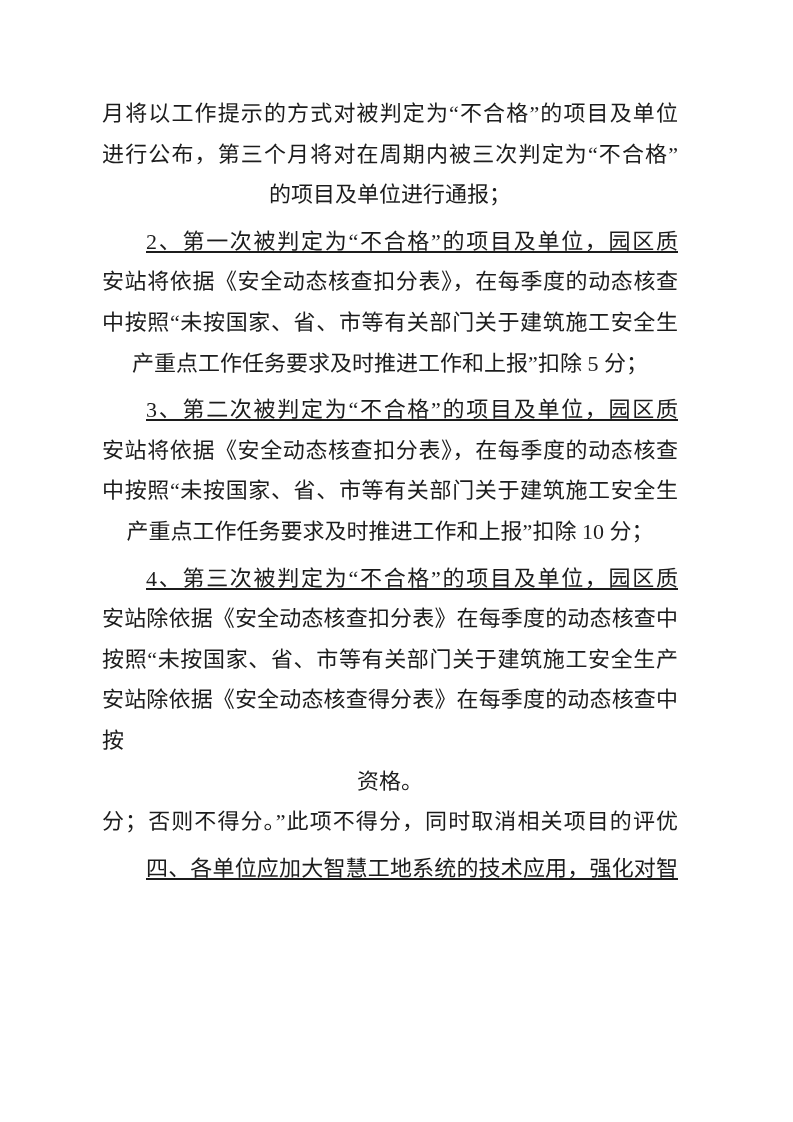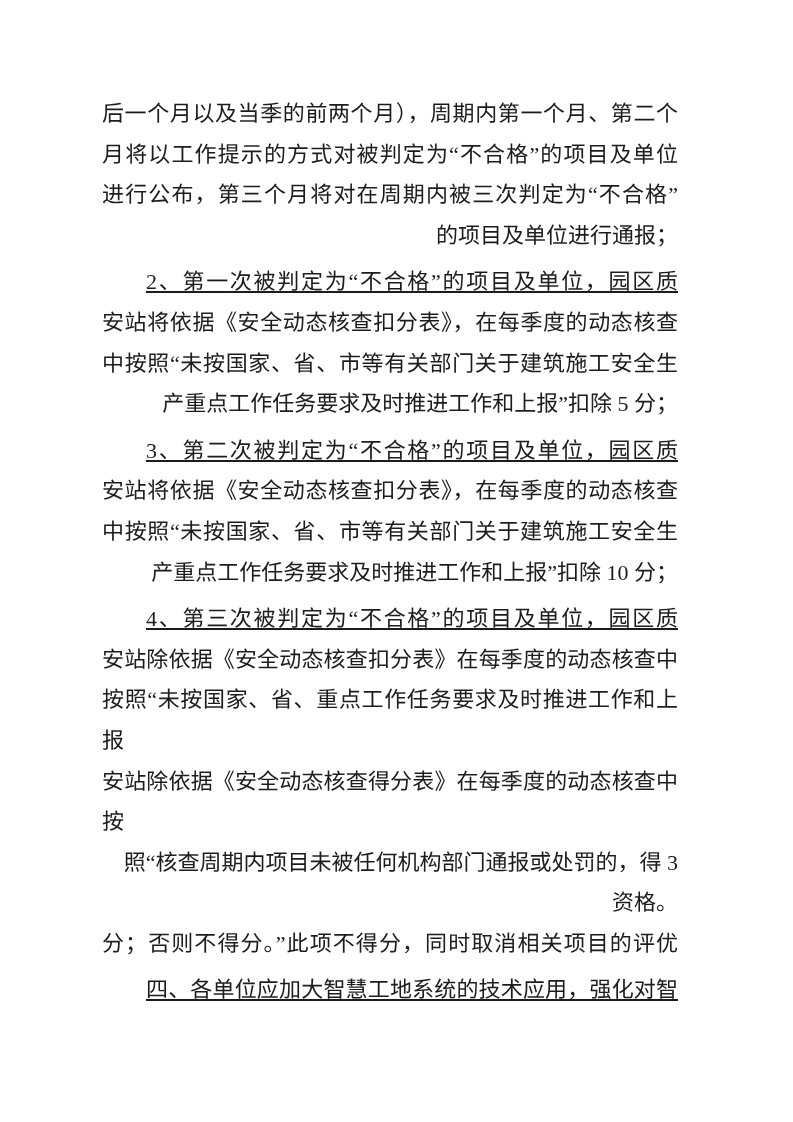--- a/index.html
+++ b/index.html
@@ -27,42 +27,41 @@
     width: 576px;
     font-size: 22px;
     line-height: 40.6px;
     letter-spacing: 0;
   }
   .para {
     margin: 0 0 6px 0;
   }
   .line {
     min-height: 40.6px;
-    text-align: right;
+    text-align: center;
     white-space: normal;
   }
   
   .line.full {
     text-align: justify;
     text-align-last: justify;
   }
   
   .line.indent {
     text-indent: 2em;
     text-decoration: underline;
   }
 </style>
 </head>
 <body>
 
 <div class="page">
   <div class="doc">
 
     <div class="para">
-      <div class="line full">后一个月以及当季的前两个月），周期内第一个月、第二个</div>
       <div class="line full">月将以工作提示的方式对被判定为“不合格”的项目及单位</div>
       <div class="line full">进行公布，第三个月将对在周期内被三次判定为“不合格”</div>
       <div class="line">的项目及单位进行通报；</div>
     </div>
 
     <div class="para">
       <div class="line full indent">2、第一次被判定为“不合格”的项目及单位，园区质</div>
       <div class="line full">安站将依据《安全动态核查扣分表》，在每季度的动态核查</div>
       <div class="line full">中按照“未按国家、省、市等有关部门关于建筑施工安全生</div>
       <div class="line">产重点工作任务要求及时推进工作和上报”扣除 5 分；</div>
@@ -71,23 +70,22 @@
     <div class="para">
       <div class="line full indent">3、第二次被判定为“不合格”的项目及单位，园区质</div>
       <div class="line full">安站将依据《安全动态核查扣分表》，在每季度的动态核查</div>
       <div class="line full">中按照“未按国家、省、市等有关部门关于建筑施工安全生</div>
       <div class="line">产重点工作任务要求及时推进工作和上报”扣除 10 分；</div>
     </div>
 
     <div class="para">
       <div class="line full indent">4、第三次被判定为“不合格”的项目及单位，园区质</div>
       <div class="line full">安站除依据《安全动态核查扣分表》在每季度的动态核查中</div>
-      <div class="line full">按照“未按国家、省、重点工作任务要求及时推进工作和上报</div>
+      <div class="line full">按照“未按国家、省、市等有关部门关于建筑施工安全生产</div>
       <div class="line full">安站除依据《安全动态核查得分表》在每季度的动态核查中按</div>
-      <div class="line">照“核查周期内项目未被任何机构部门通报或处罚的，得 3</div>
       <div class="line">资格。</div>
       <div class="line full">分；否则不得分。”此项不得分，同时取消相关项目的评优</div>
     </div>
 
     <div class="para">
       <div class="line full indent">四、各单位应加大智慧工地系统的技术应用，强化对智</div>
     </div>
 
   </div>
 </div>

